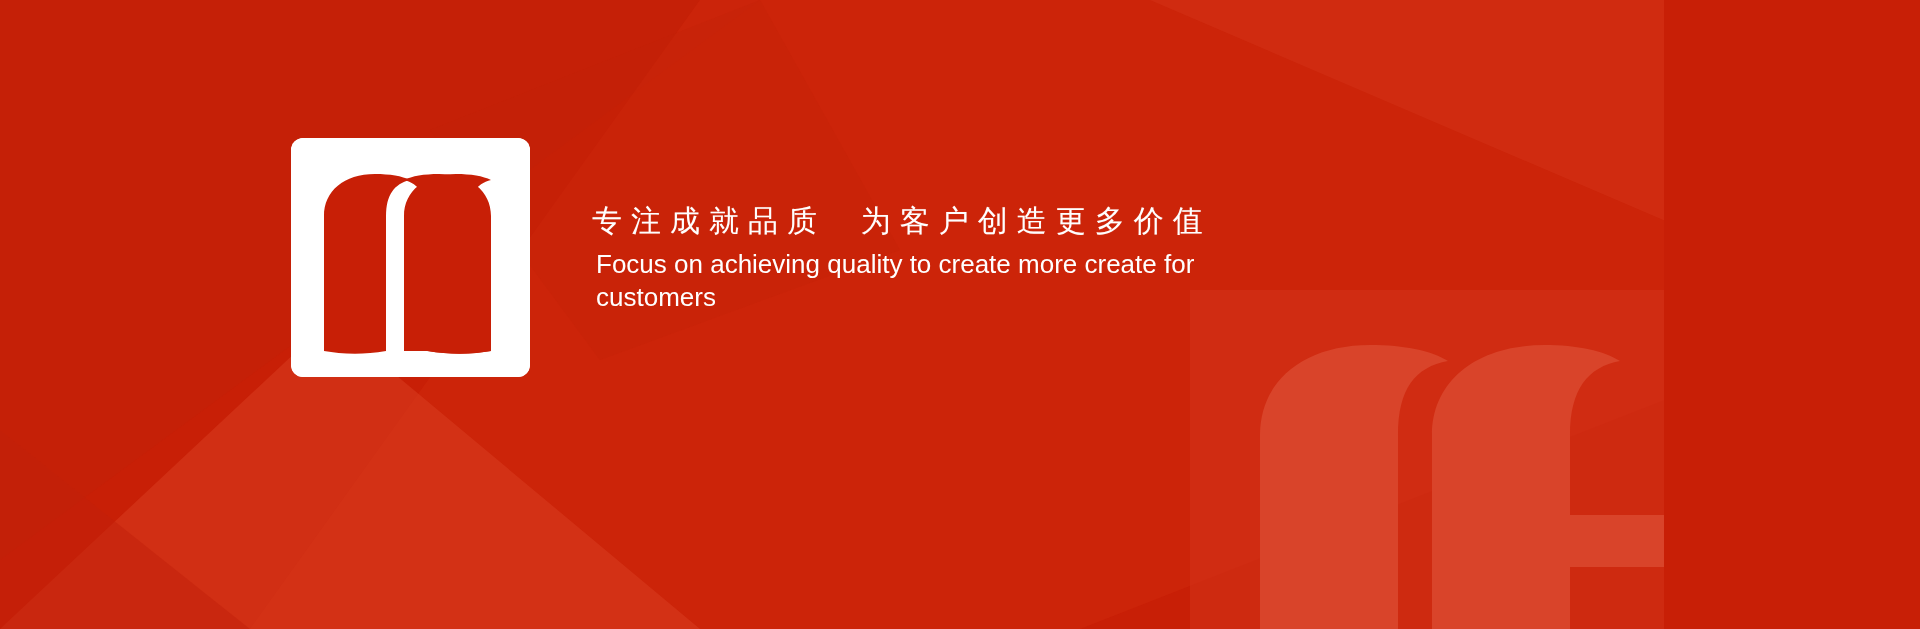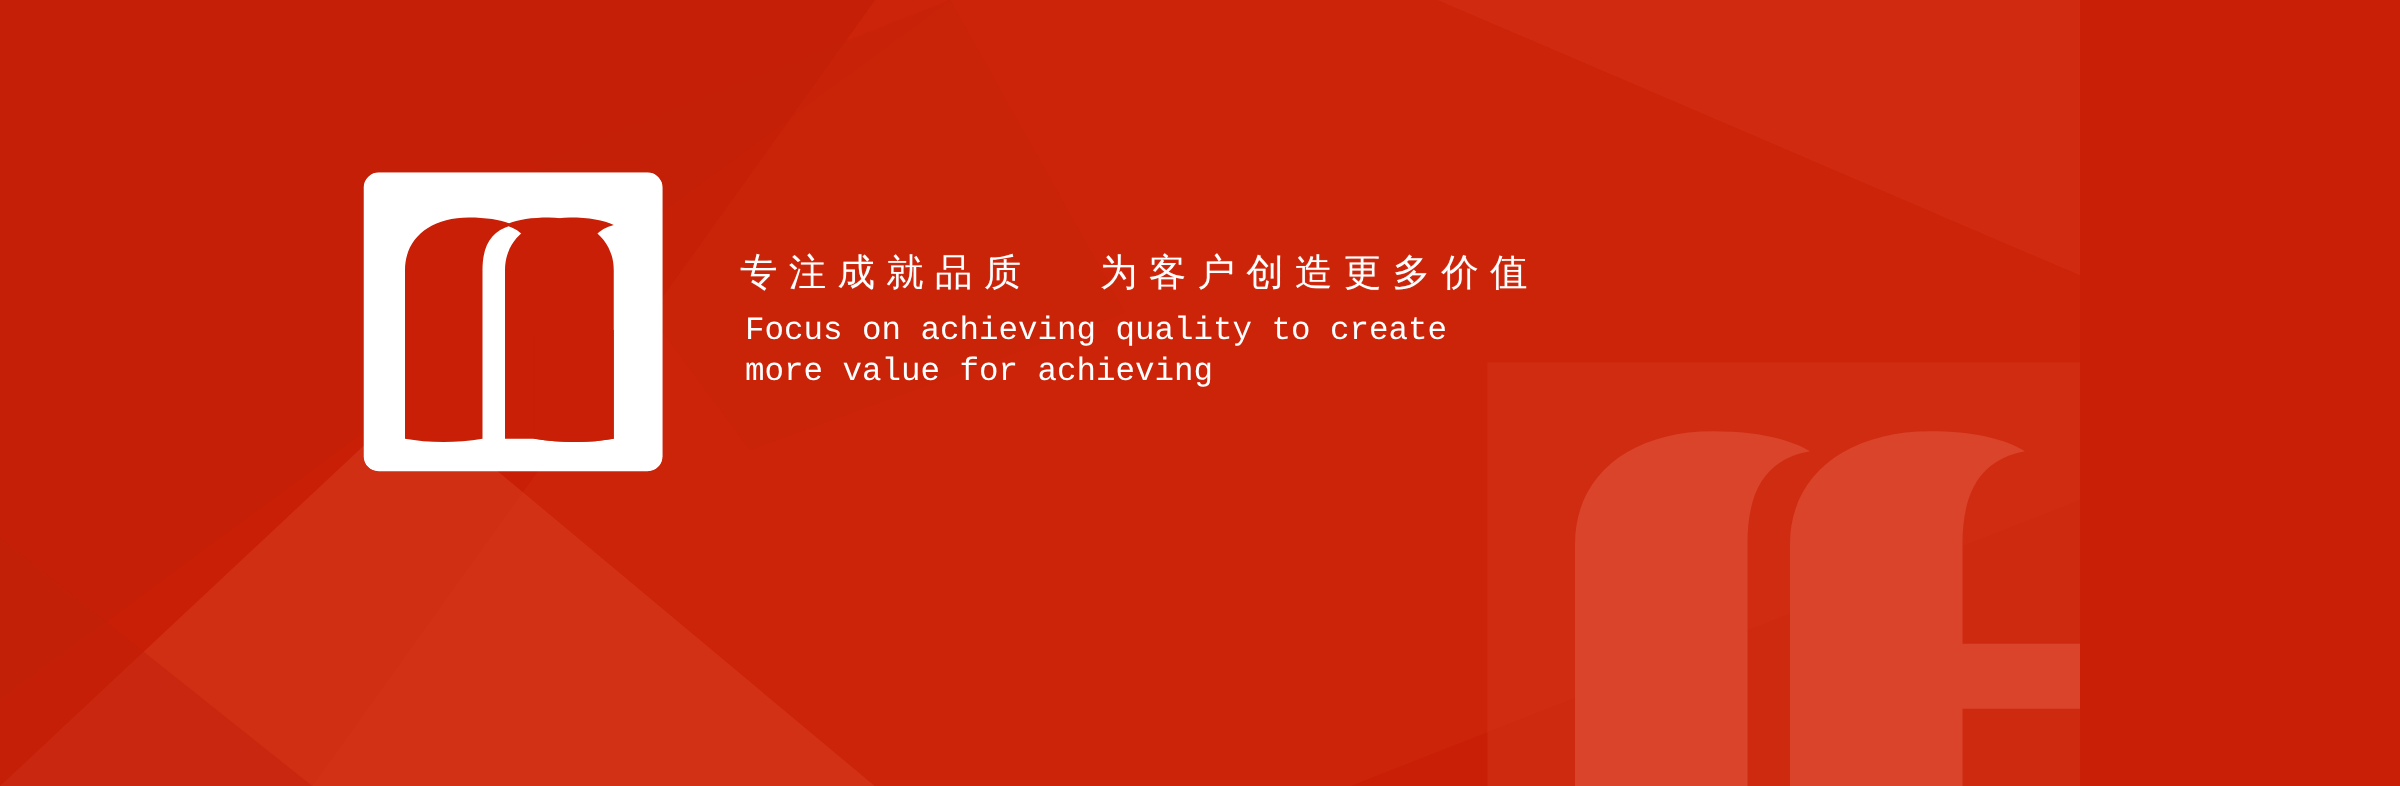--- a/index.html
+++ b/index.html
@@ -8,21 +8,20 @@
     overflow:hidden;
     background:#c81f06;
     font-family:"Liberation Sans", sans-serif;
   }
 
   #banner {
     position:relative;
     width:1664px; height:629px;
     background:#6d28d9;
     overflow:hidden;
-    font-family:Liberation Mono, monospace;
   }
 
   
   .facets { position:absolute; inset:0; }
   .facets svg { display:block; width:1920px; height:629px; }
 
   
   .watermark {
     position:absolute;
     left:1200px; top:285px;
@@ -113,16 +112,16 @@
                  C136,57 128,46 113,42 C121,38 133,36 148,36
                  C179,36 200,53 200,78 L200,213
                  C183,216 160,217 137,213 Z"></path>
         <path d="M136,126 L200,126 L200,213 C183,216 160,217 136,213 Z"></path>
       </g>
     </svg>
   </div>
 
   <div class="text-block">
     <div class="headline-cn">专注成就品质  为客户创造更多价值</div>
-    <div class="headline-en">Focus on achieving quality to create more value for achieving</div>
+    <div class="headline-en">Focus on achieving quality to create more create for customers</div>
   </div>
 
 </div>
 
 </body></html>

